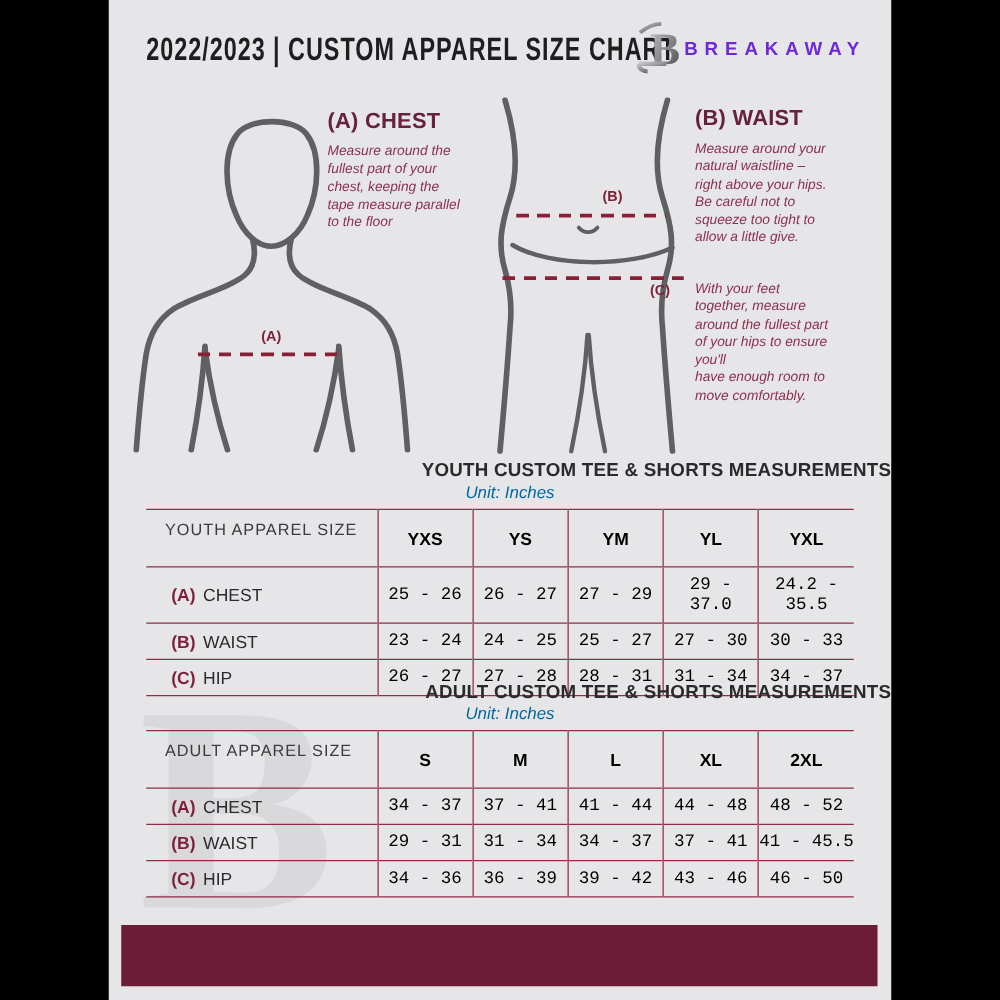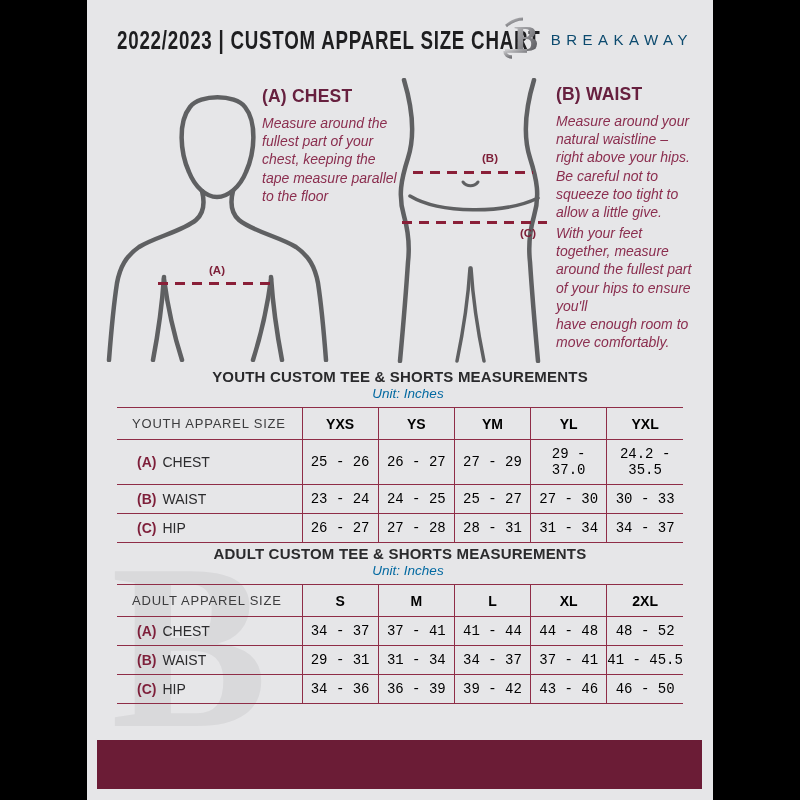--- a/index.html
+++ b/index.html
@@ -12,54 +12,54 @@
     background:#e6e6e8; overflow:hidden;
   }
   
   .hdr-title {
     position:absolute; left:30px; top:25px;
     font-size:24px; font-weight:bold; color:#1e1e20; white-space:nowrap;
     transform:scale(0.78,1.08); transform-origin:left top; letter-spacing:1px;
   }
   .brand { position:absolute; right:20px; top:14px; display:flex; align-items:center; }
   .brand-name {
-    font-size:15px; font-weight:normal; color:#0c4a6e; letter-spacing:5.5px; margin-left:10px;
+    font-size:15px; font-weight:bold; color:#6d28d9; letter-spacing:5.5px; 
   }
   
   .diagram { position:absolute; left:0; top:76px; width:626px; height:296px; }
   .fig { position:absolute; }
   .fig path { fill:none; stroke:#5f6062; stroke-linecap:round; }
   .guide-block { position:absolute; }
   .guide-heading {
     font-size:17.5px; font-weight:bold; color:#67203f; letter-spacing:.2px; margin:0 0 7px 0;
   }
   .guide-text {
-    font-size:14px; font-style:italic; font-weight:500; line-height:1.3;
+    font-size:11px; font-style:italic; font-weight:500; line-height:1.3;
     color:#8b2e4f; white-space:pre-line; margin:0;
   }
   .dash {
     position:absolute; height:3px;
     background:repeating-linear-gradient(90deg,#8a1f38 0 10px,transparent 10px 17px);
   }
   .dash-label {
     position:absolute; width:60px; text-align:center;
     font-size:11.5px; font-weight:bold; color:#7e2039;
   }
   
   .tbl-section { position:absolute; left:0; width:626px; z-index:2; }
-  .tbl-title { text-align:center; font-size:15px; font-weight:bold; color:#2a2a2c; letter-spacing:.2px; margin:0; }
+  .tbl-title { text-align:right; font-size:15px; font-weight:bold; color:#2a2a2c; letter-spacing:.2px; margin:0; }
   .tbl-unit { text-align:center; font-size:13.5px; font-style:italic; color:#0369a1; margin:1px 0 0 16px; }
   table.size-table {
     width:566px; margin:6px auto 0; border-collapse:collapse; table-layout:fixed;
     border-bottom:1px solid #8f2d47;
   }
   table.size-table tr { border-top:1px solid #8f2d47; }
   table.size-table td + td { border-left:1px solid #8f2d47; }
   td.hdr-label {
-    text-align:left; padding:8px 0 8px 15px; font-size:13px; letter-spacing:.8px; color:#3c3c3e;
+    text-align:left; padding:8px 0 22px 15px; font-size:13px; letter-spacing:.8px; color:#3c3c3e;
   }
   td.hdr-size { text-align:center; font-size:14px; font-weight:bold; color:#000000; }
   td.row-label { text-align:left; padding:6px 0 6px 20px; font-size:14px; color:#2b2b2d; }
   td.row-label .prefix { color:#7e1f3a; font-weight:bold; margin-right:6px; }
   td.val { text-align:center; font-size:14px; color:#000000; padding:6px 0;font-family:Liberation Mono, monospace; }
   
   .watermark {
     position:absolute; left:24px; top:548px; z-index:1;
     font-family:"Liberation Serif","DejaVu Serif",serif; font-weight:bold;
     font-size:235px; line-height:.85; color:#d9d9db;

